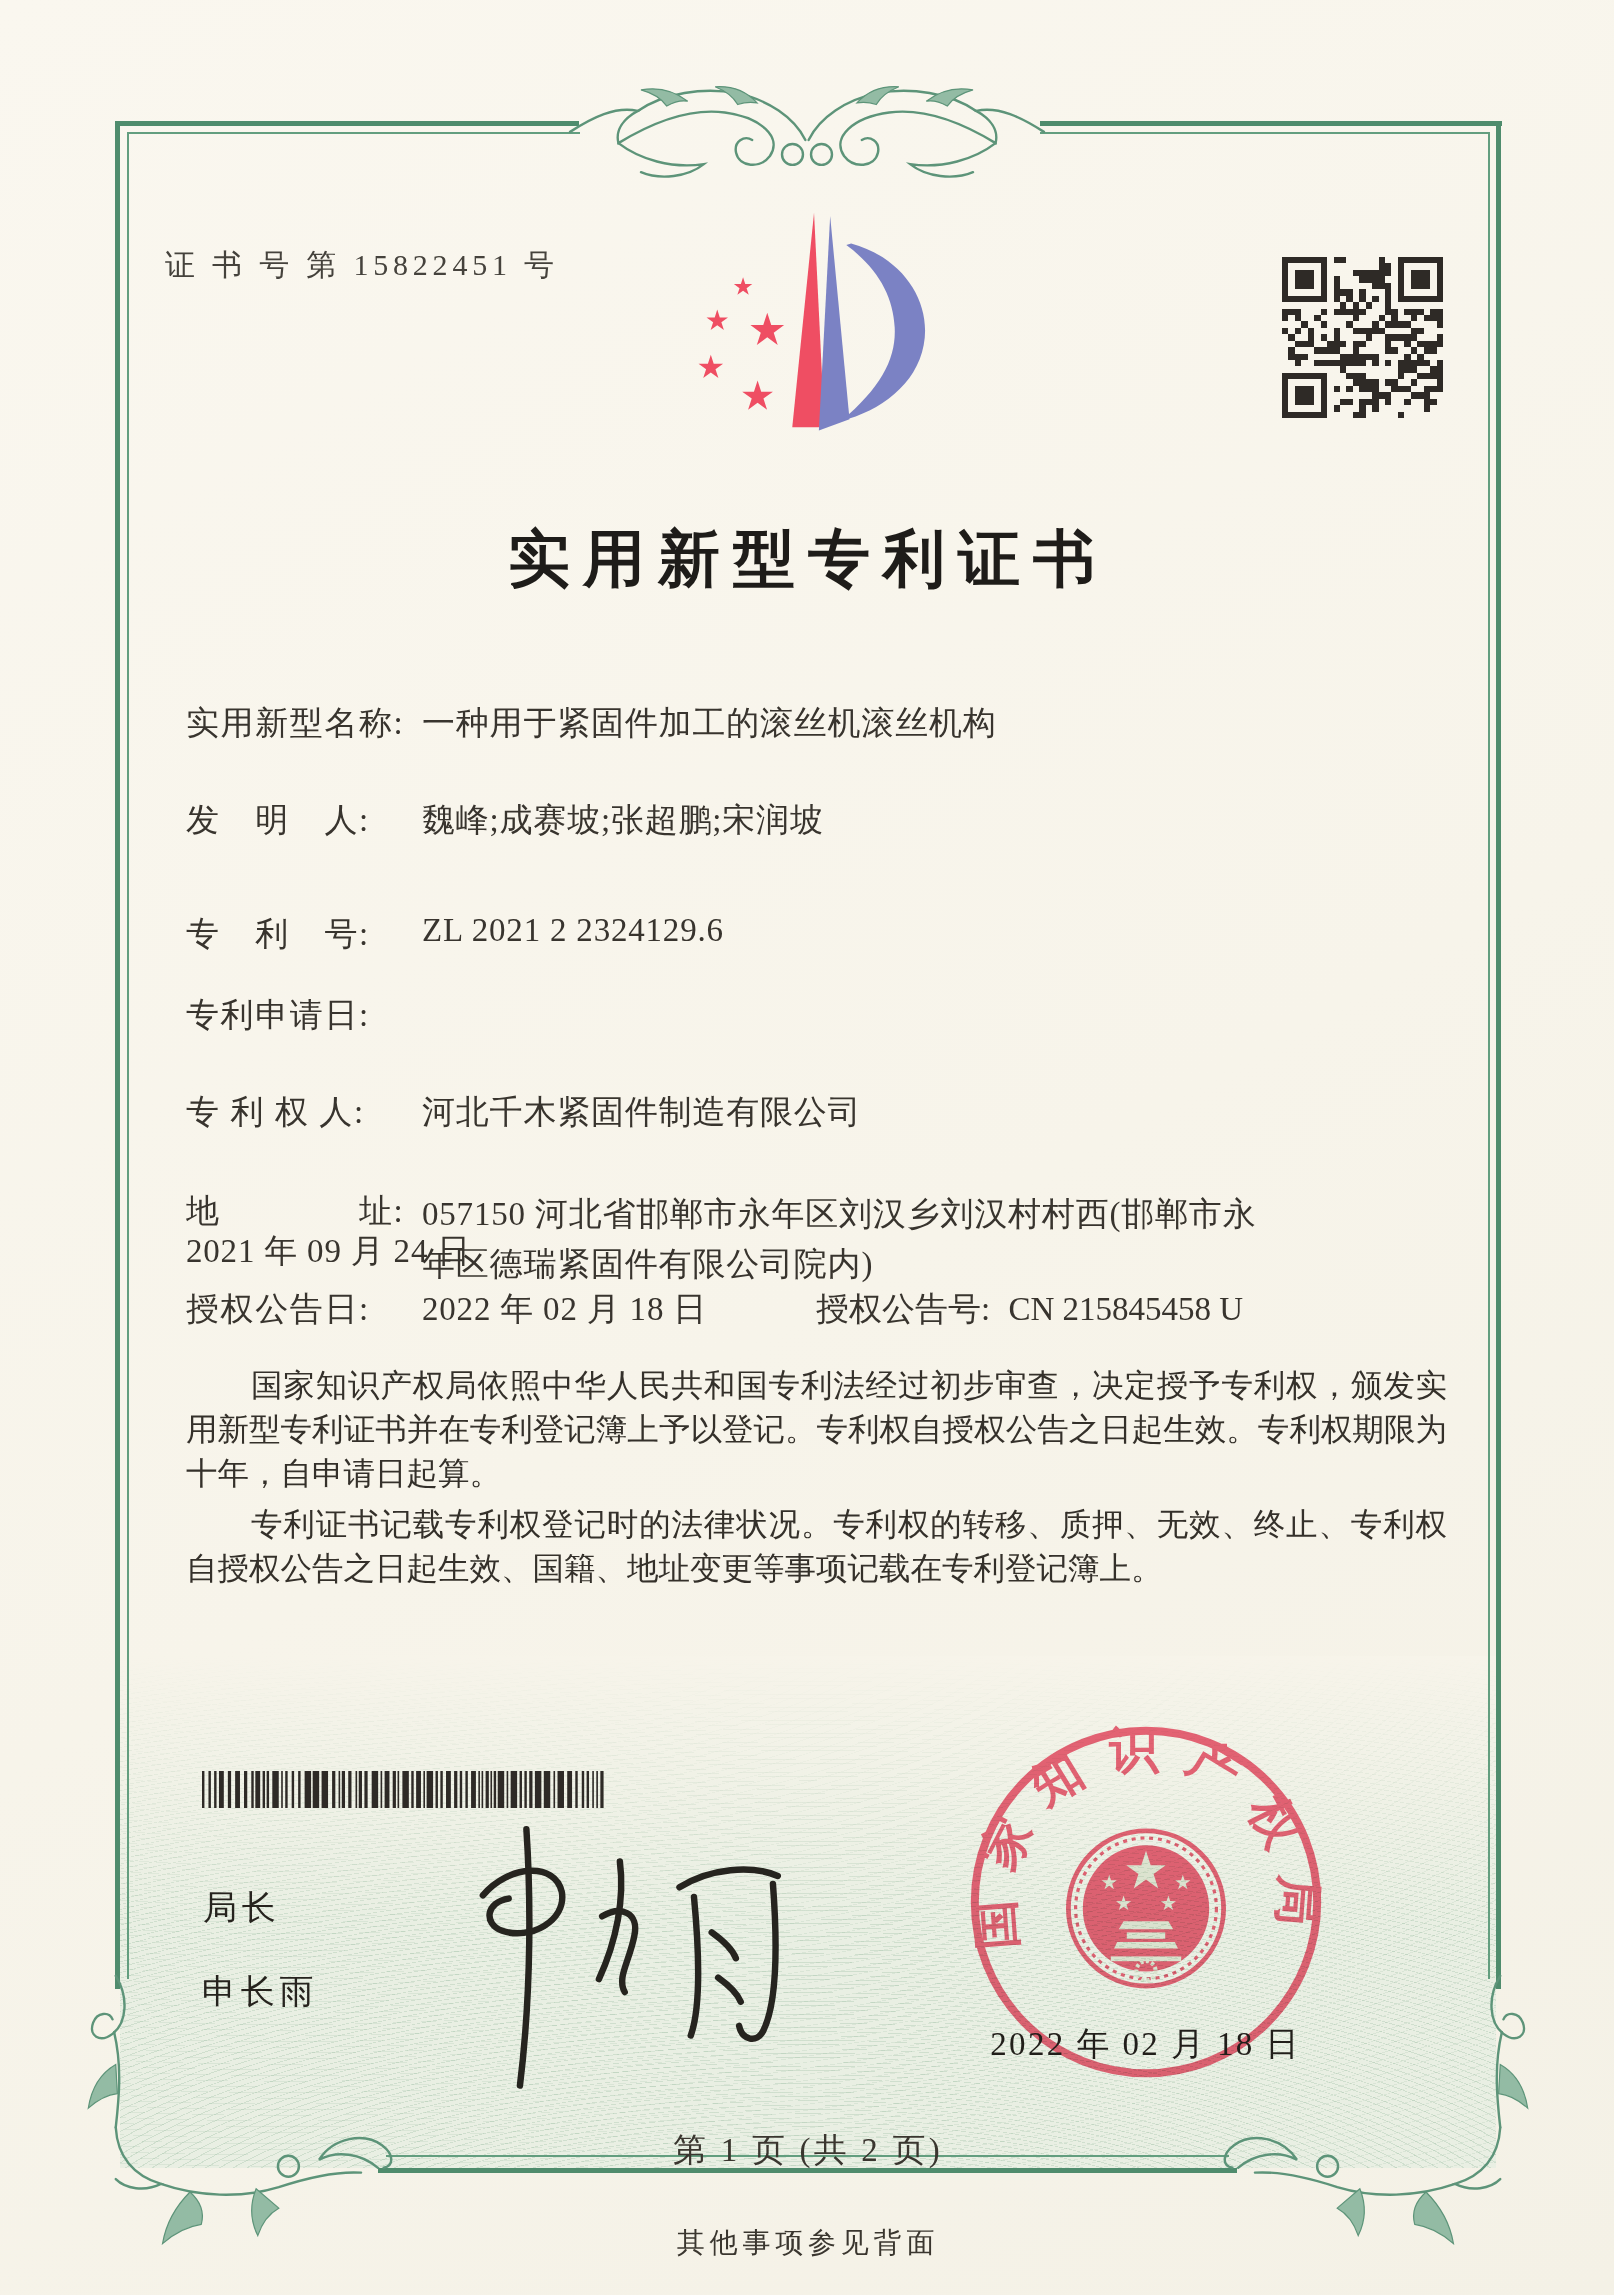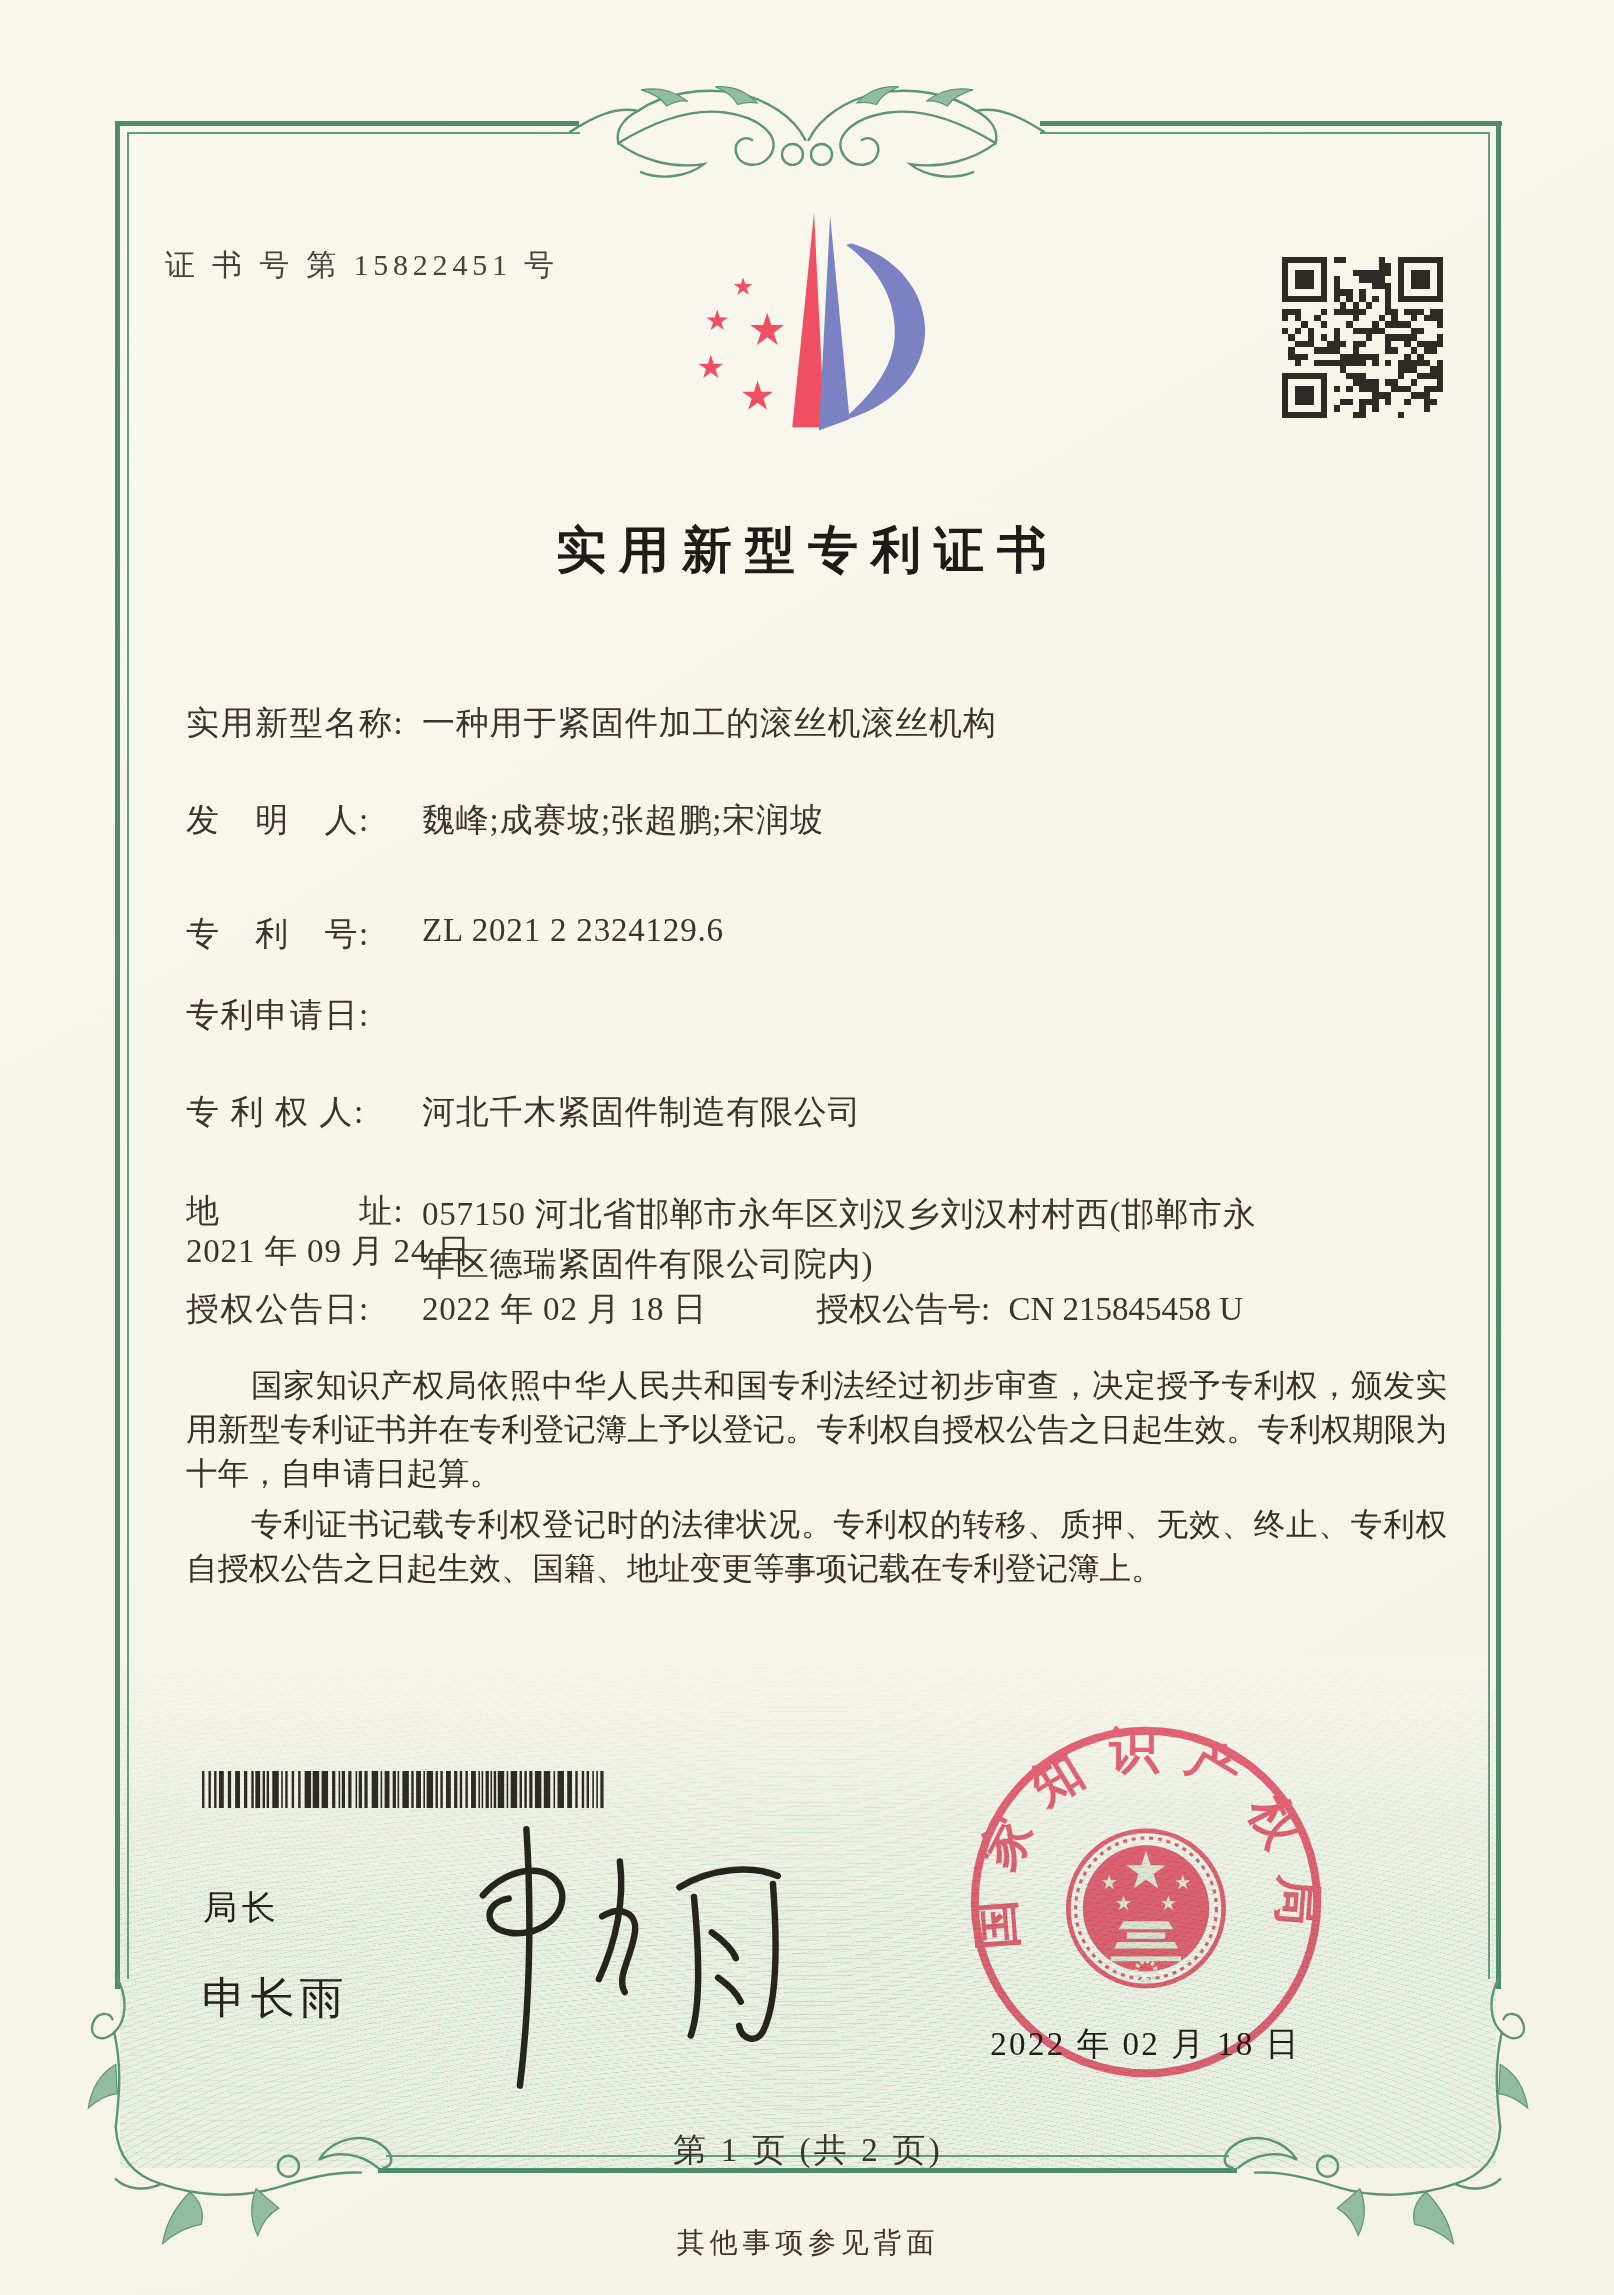--- a/index.html
+++ b/index.html
@@ -21,37 +21,37 @@
   }
   .band::before{content:'';position:absolute;inset:0;
     background:linear-gradient(to bottom,#f7f4ea 0%,rgba(247,244,234,.72) 14%,rgba(247,244,234,0) 52%);}
   
   .orn{fill:none;stroke:#5d9479;stroke-width:3;stroke-linecap:round;}
   .ornf{fill:#93bba4;stroke:#5d9479;stroke-width:1.5;}
   svg.flourish{position:absolute;z-index:2;}
   
   .cert-no{position:absolute;left:165px;top:245px;font-size:30px;letter-spacing:4.8px;color:#45423c;z-index:3;}
   .title{position:absolute;left:115px;width:1386px;top:517px;text-align:center;
-         font-size:50px;font-weight:700;letter-spacing:13px;color:#1e1c19;z-index:3;font-family:Liberation Serif, serif;}
+         font-size:62px;font-weight:700;letter-spacing:13px;color:#1e1c19;z-index:3;font-family:Liberation Serif, serif;}
   .fields{position:absolute;left:186px;top:701px;width:1261px;font-size:33px;color:#38342e;z-index:3;}
   .row{position:absolute;left:0;display:flex;align-items:flex-start;}
   .row .lab{display:inline-block;width:236px;flex:0 0 236px;letter-spacing:1.6px;}
   .row .val{display:inline-block;letter-spacing:0.8px;}
   .row-name{top:0px;}       .row-inventor{top:97px;}
   .row-patno{top:194px;margin-top:17px;}    .row-appdate{top:292px;flex-direction:column;}
   .row-owner{top:389px;}    .row-addr{top:488px;}
   .row-addr .val{width:839px;line-height:50px;}
   .row-grant{top:586px;width:1261px;}
   .grant-right{position:absolute;left:630px;top:0;}
   .body-text{position:absolute;left:186px;top:1364px;width:1261px;font-size:31.5px;
              line-height:44px;text-align:justify;color:#34302a;z-index:3;}
   .body-text p{margin:0 0 6.5px 0;text-indent:65px;}
   .barcode{position:absolute;left:202px;top:1771px;width:404px;height:37px;z-index:3;}
   .signer-title{position:absolute;left:203px;top:1885px;font-size:34px;letter-spacing:4.8px;z-index:3;color:#26231e;}
-  .signer-name{position:absolute;left:202px;top:1969px;font-size:44px;letter-spacing:4.8px;z-index:3;color:#26231e;}
+  .signer-name{position:absolute;left:202px;top:1969px;font-size:34px;letter-spacing:4.8px;z-index:3;color:#26231e;}
   .signature{position:absolute;left:452px;top:1818px;z-index:3;}
   .seal{position:absolute;left:962px;top:1718px;z-index:4;mix-blend-mode:multiply;opacity:.92;}
   .seal-date{position:absolute;left:952px;top:2022px;width:387px;text-align:center;
              font-size:33px;letter-spacing:2.4px;color:#211e1a;z-index:5;}
   .page-footer{position:absolute;left:115px;width:1386px;top:2128px;text-align:center;
                font-size:33px;letter-spacing:3.2px;color:#3a362f;z-index:3;}
   .back-note{position:absolute;left:115px;width:1386px;top:2224px;text-align:center;
              font-size:28px;letter-spacing:4.8px;color:#3a362f;z-index:3;}
   .logo{position:absolute;left:693px;top:208px;z-index:3;}
   .qr{position:absolute;left:1282px;top:257px;z-index:3;}

